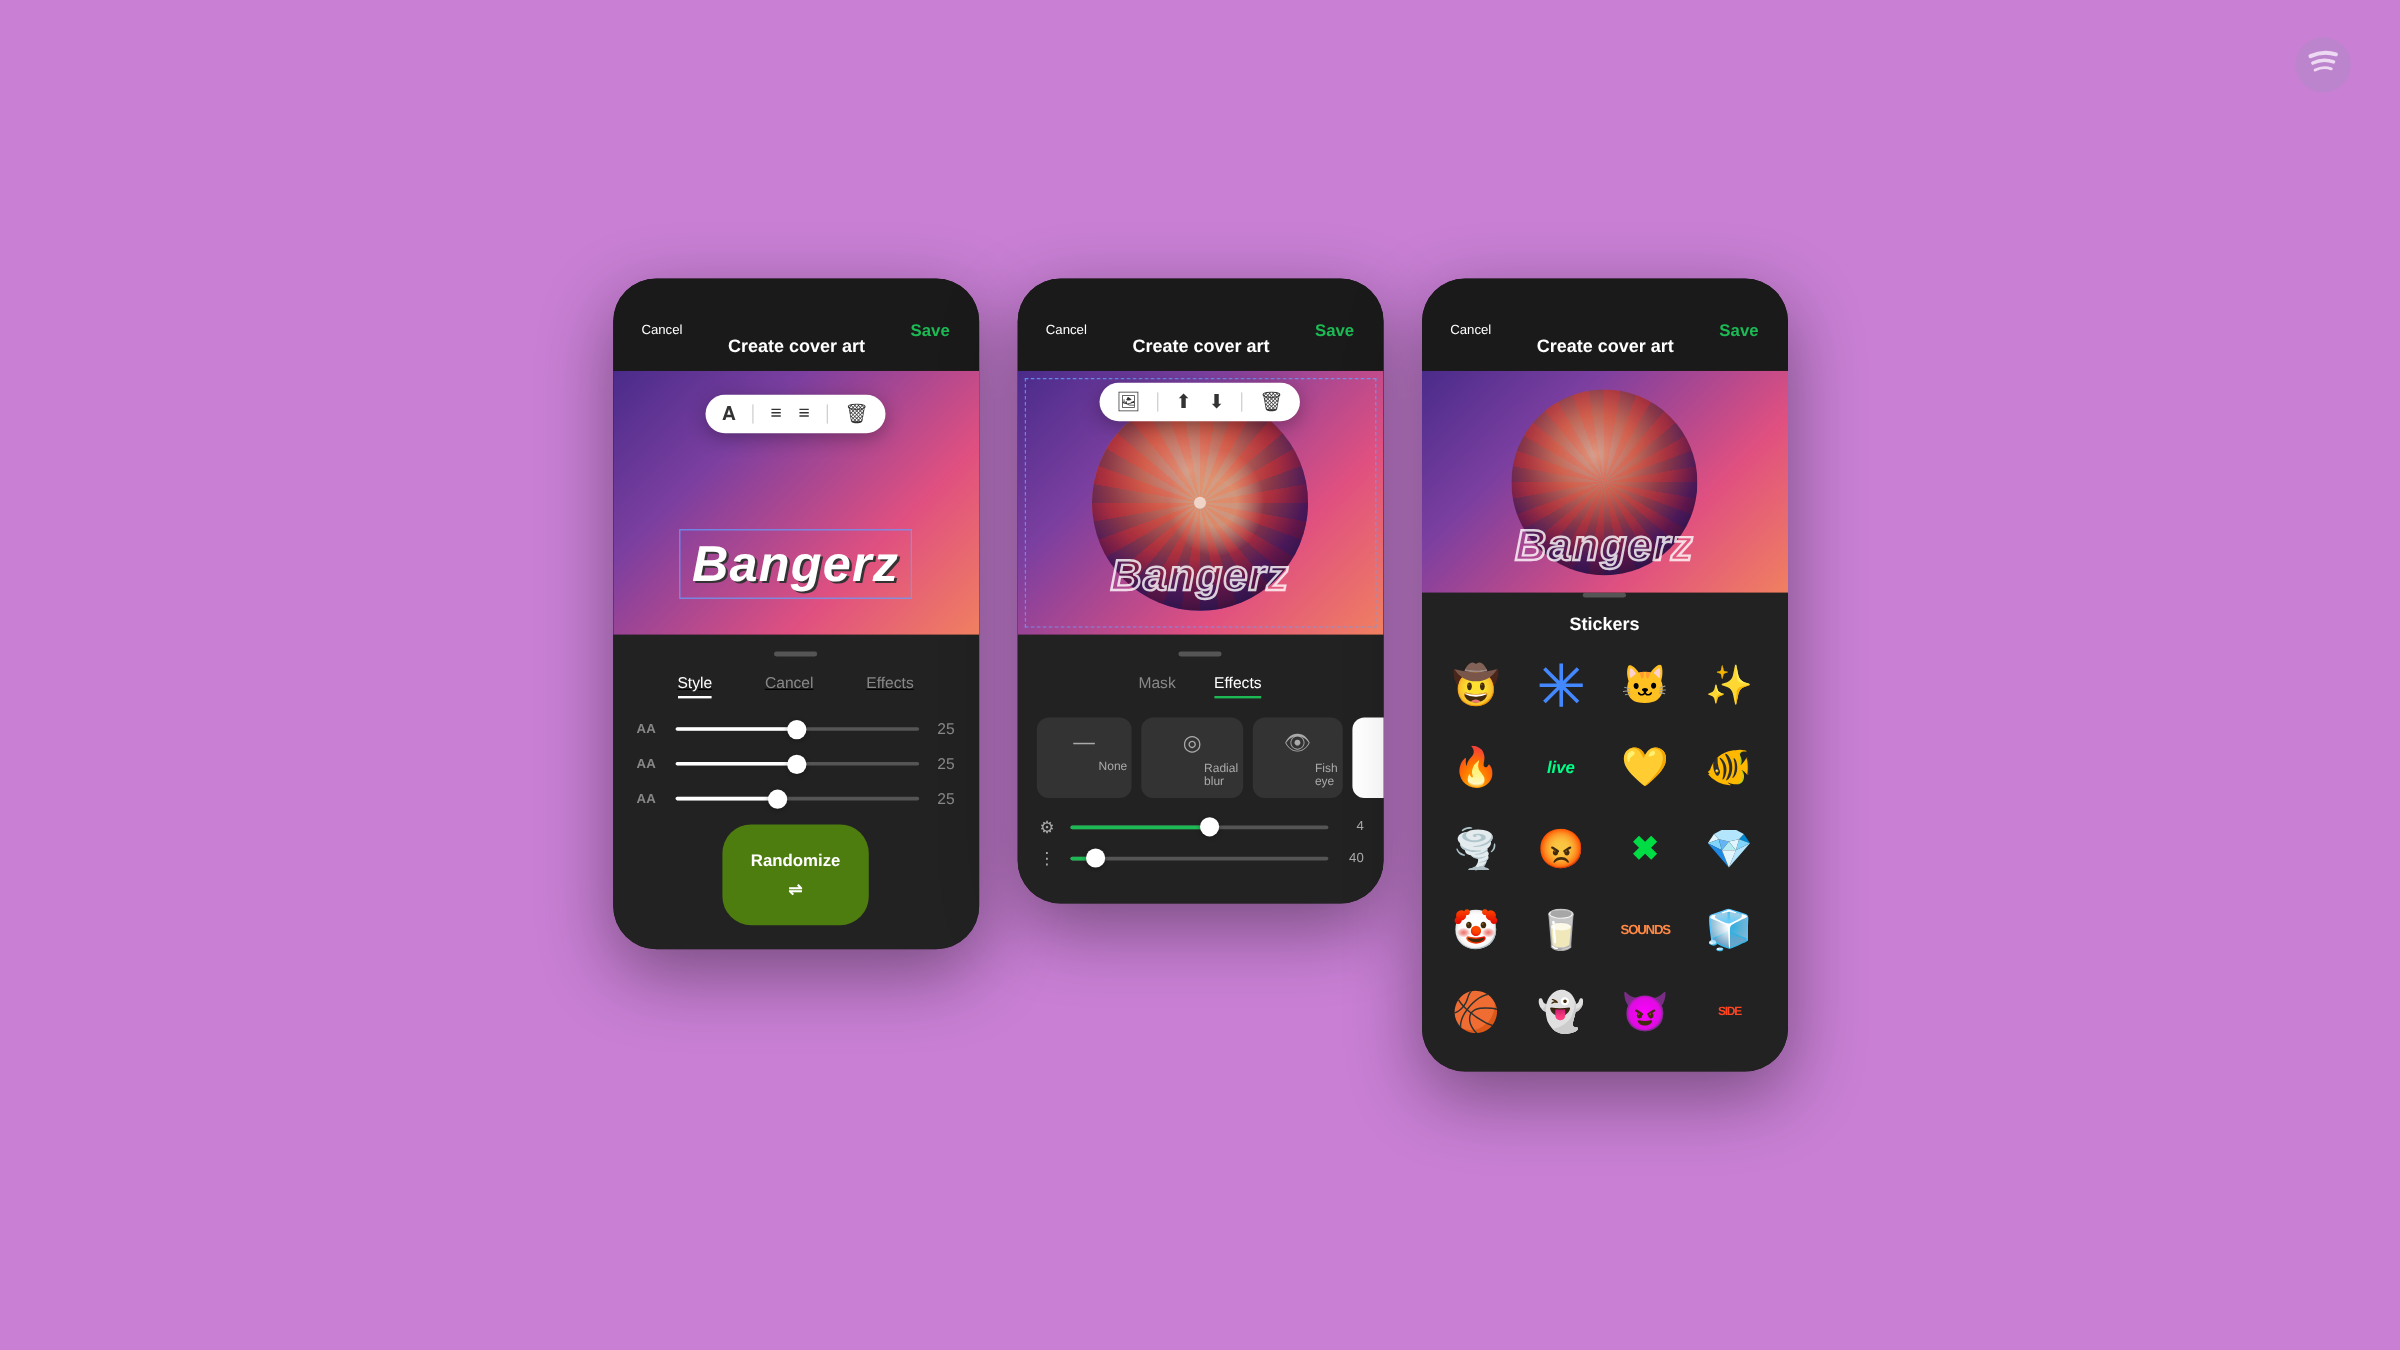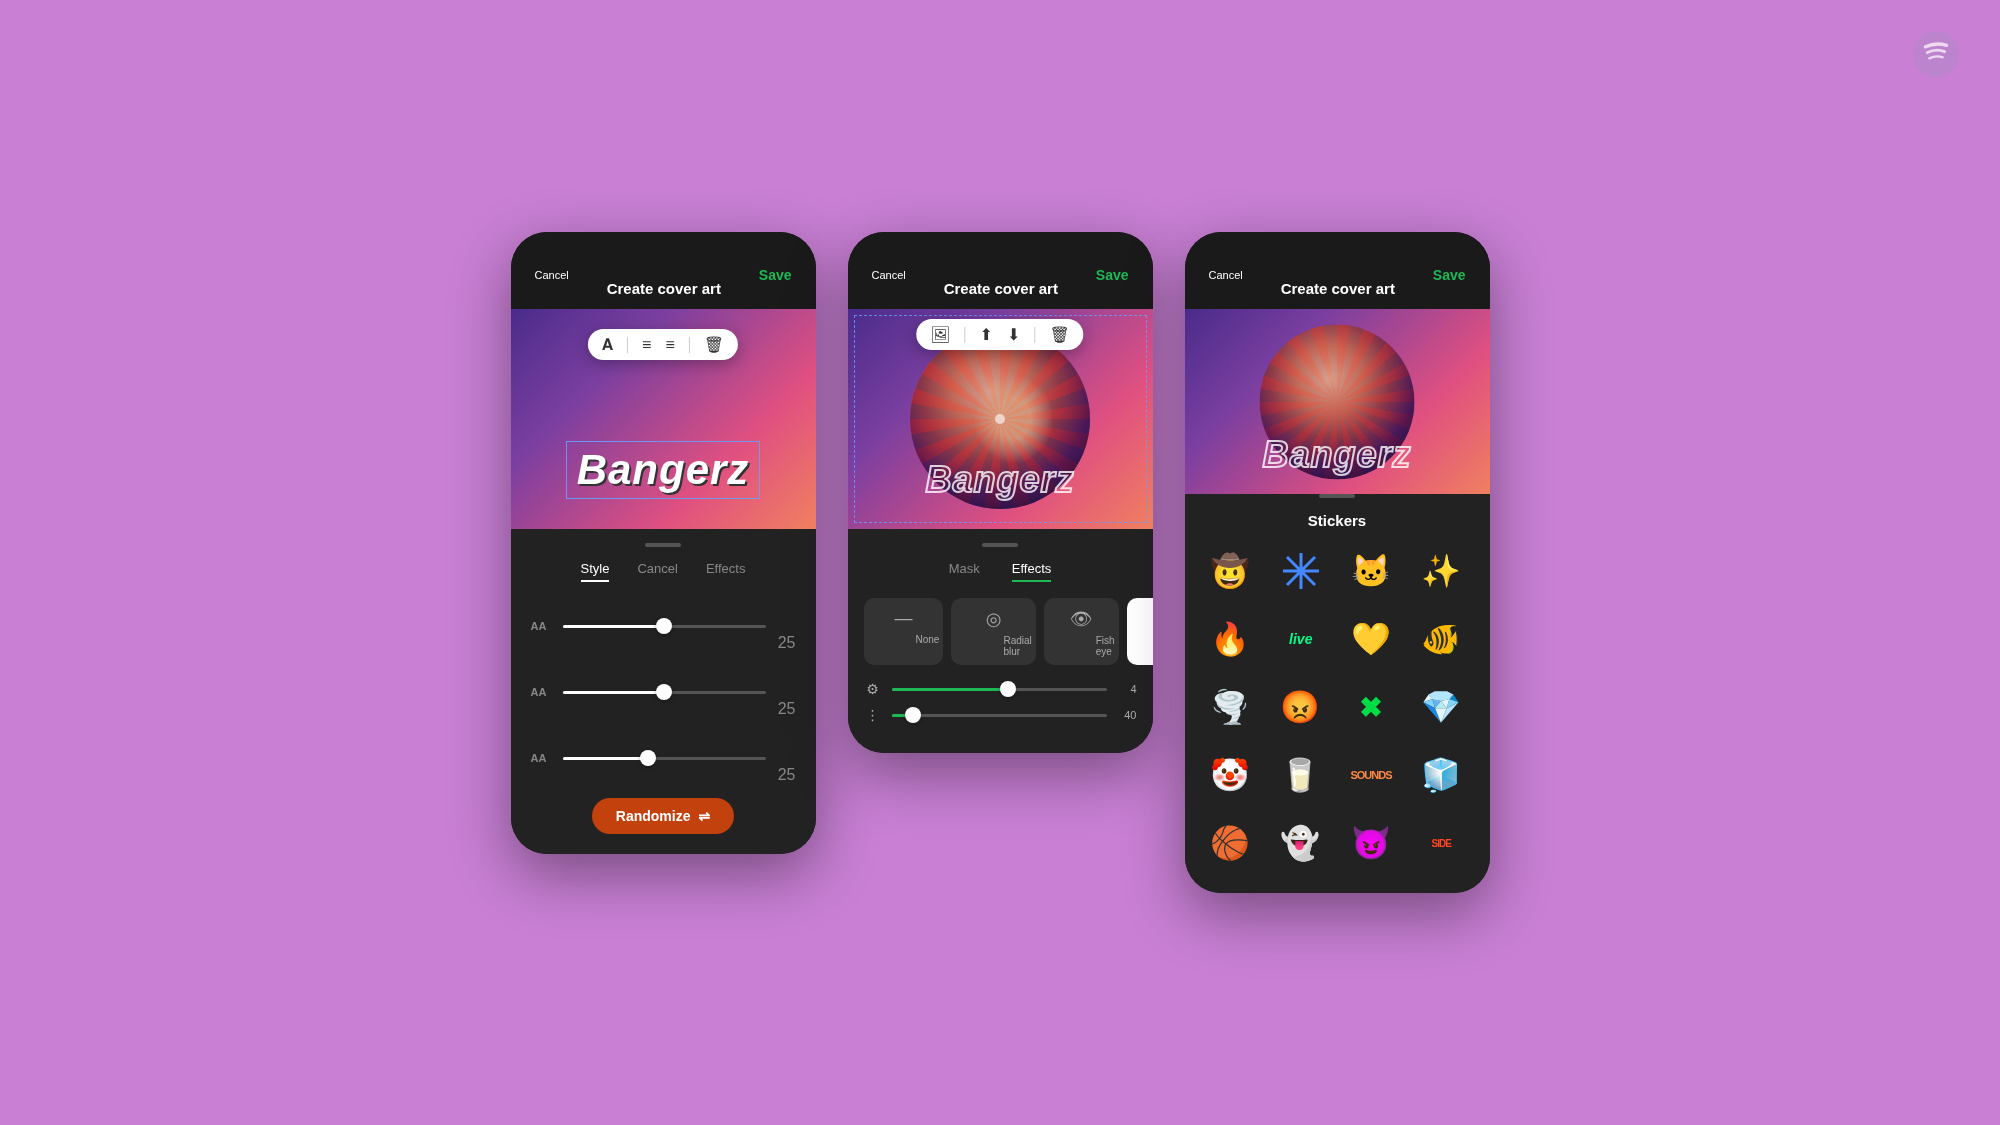--- a/index.html
+++ b/index.html
@@ -137,22 +137,23 @@
       width: 36px;
       height: 4px;
       background: #555;
       border-radius: 2px;
       margin: 0 auto 14px;
     }
     
     .tabs {
       display: flex;
       justify-content: center;
-      gap: 28px;
+      gap: 44px;
       margin-bottom: 18px;
+      text-decoration: underline;
     }
     .tab {
       color: #888;
       font-size: 13px;
       font-weight: 500;
       padding-bottom: 4px;
       cursor: pointer;
       border-bottom: 2px solid transparent;
     }
     .tab.active {
@@ -193,39 +194,39 @@
       height: 16px;
       background: #fff;
       border-radius: 50%;
       position: absolute;
       top: 50%;
       transform: translate(-50%, -50%);
       box-shadow: 0 1px 4px rgba(0,0,0,0.3);
     }
     .slider-value {
       color: #888;
-      font-size: 16px;
+      font-size: 13px;
       width: 20px;
       text-align: right;
-      margin-top: 34px;
     }
     .randomize-btn {
       display: flex;
       align-items: center;
       justify-content: center;
-      background: #c2410c;
+      background: #4d7c0f;
       color: #fff;
       border-radius: 24px;
-      padding: 10px 24px;
+      padding: 22px 24px;
       font-size: 14px;
       font-weight: 600;
       gap: 8px;
       margin: 8px auto 0;
       width: fit-content;
       cursor: pointer;
+      flex-direction: column;
     }
     
     .effects-buttons {
       display: flex;
       gap: 8px;
       padding: 0 16px;
       margin-bottom: 16px;
     }
     .effect-btn {
       flex: 1;

